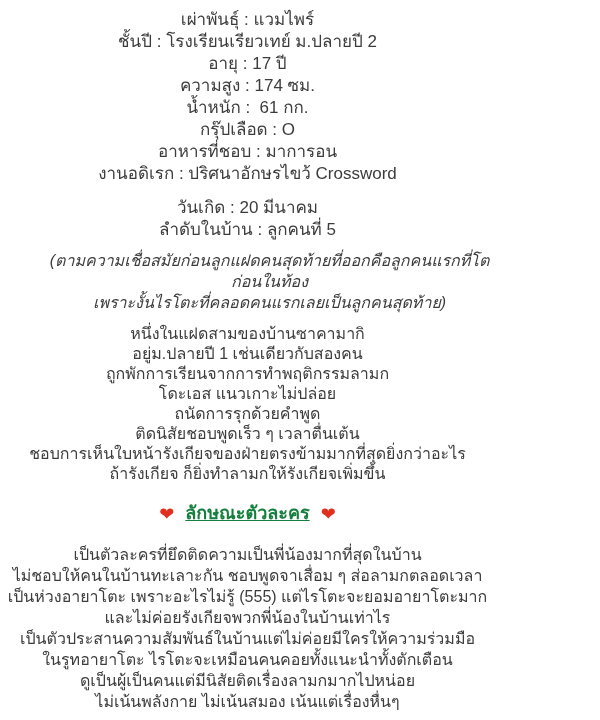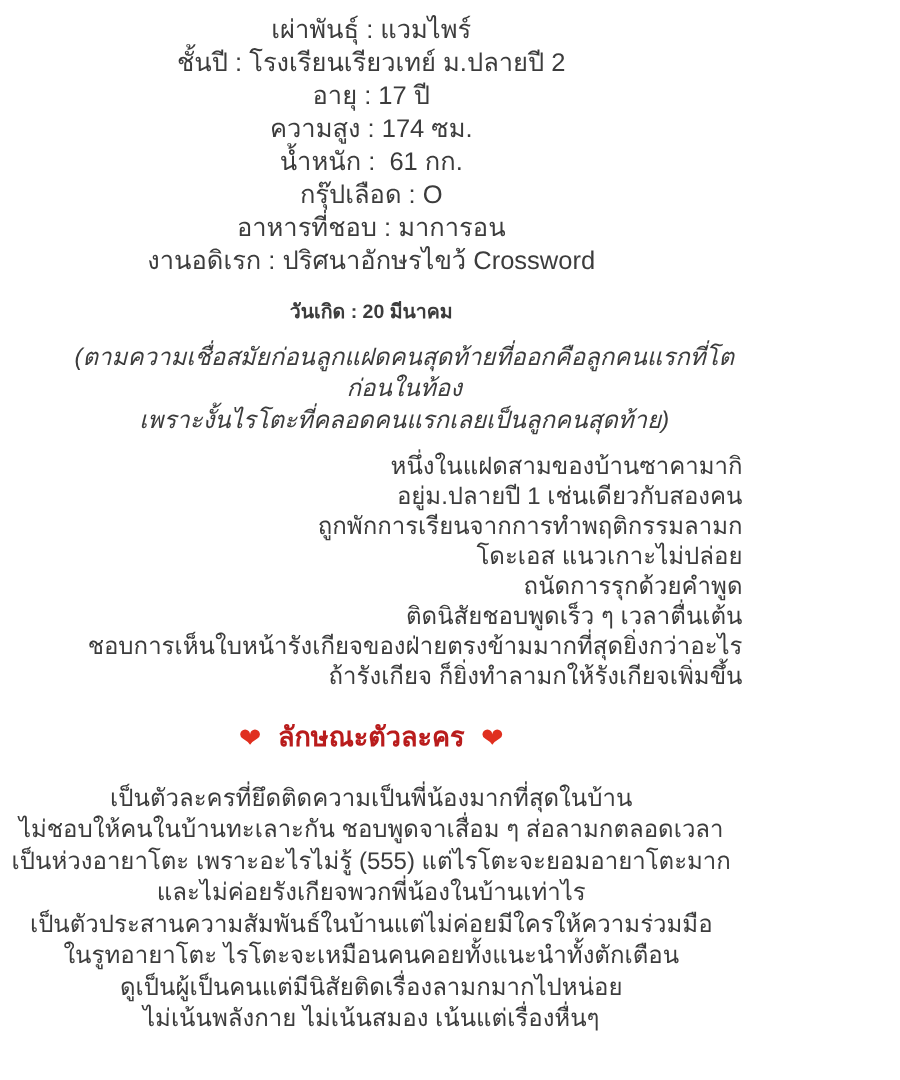--- a/index.html
+++ b/index.html
@@ -22,45 +22,44 @@
   .block { margin: 0 auto; }
   .line { white-space: pre-wrap; }
 
   .profile-block {
     padding-top: 9px;
     font-size: 17px;
     line-height: 22px;
   }
   .birth-block {
     margin-top: 12px;
-    font-size: 13px;
+    font-size: 17px;
     line-height: 22px;
-    font-weight: bold;
   }
   .note-block {
     margin-top: 9px;
     font-style: italic;
     font-size: 16px;
     line-height: 21px;
     padding-left: 44px;
   }
   .bg-block {
     margin-top: 11px;
     font-size: 16px;
     line-height: 20px;
-    text-align: right;
   }
   .heading-block {
     margin-top: 18px;
     font-size: 18px;
     line-height: 22px;
     font-weight: bold;
   }
   .heading-title {
-    color: #b91c1c;
+    text-decoration: underline;
+    color: #15803d;
     margin: 0 6px;
     text-align: center;
   }
   .heart {
     color: #e02f1f;
     font-size: 18px;
     vertical-align: -1px;
     text-decoration: none;
     display: inline-block;
   }
@@ -81,20 +80,21 @@
     <div class="line">อายุ : 17 ปี</div>
     <div class="line">ความสูง : 174 ซม.</div>
     <div class="line">น้ำหนัก :  61 กก.</div>
     <div class="line">กรุ๊ปเลือด : O</div>
     <div class="line">อาหารที่ชอบ : มาการอน</div>
     <div class="line">งานอดิเรก : ปริศนาอักษรไขว้ Crossword</div>
   </div>
 
   <div class="block birth-block">
     <div class="line">วันเกิด : 20 มีนาคม</div>
+    <div class="line">ลำดับในบ้าน : ลูกคนที่ 5</div>
   </div>
 
   <div class="block note-block">
     <div class="line">(ตามความเชื่อสมัยก่อนลูกแฝดคนสุดท้ายที่ออกคือลูกคนแรกที่โตก่อนในท้อง</div>
     <div class="line">เพราะงั้นไรโตะที่คลอดคนแรกเลยเป็นลูกคนสุดท้าย)</div>
   </div>
 
   <div class="block bg-block">
     <div class="line">หนึ่งในแฝดสามของบ้านซาคามากิ</div>
     <div class="line">อยู่ม.ปลายปี 1 เช่นเดียวกับสองคน</div>

